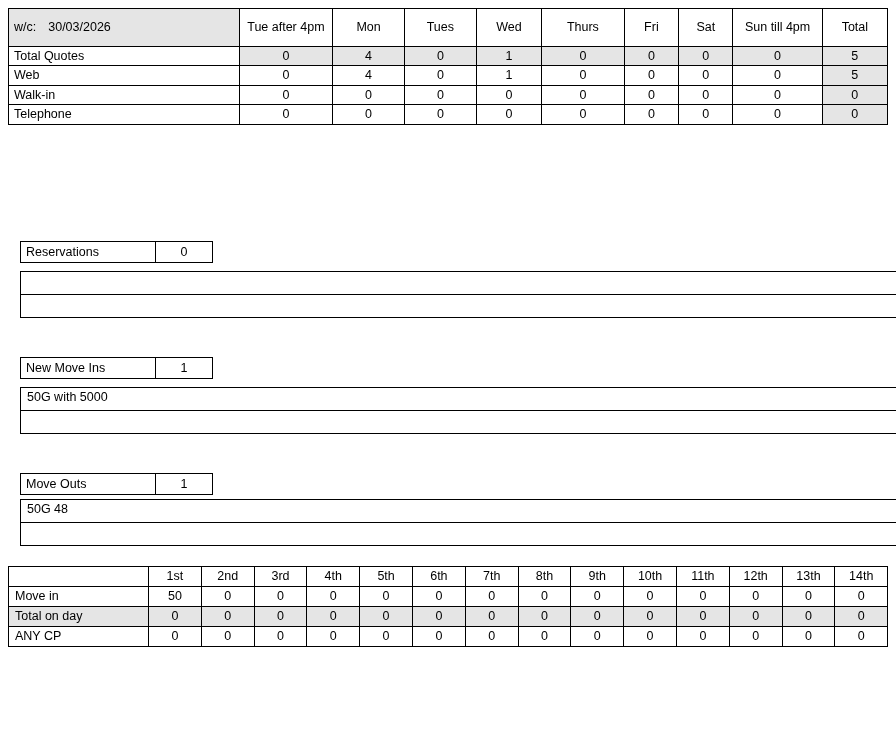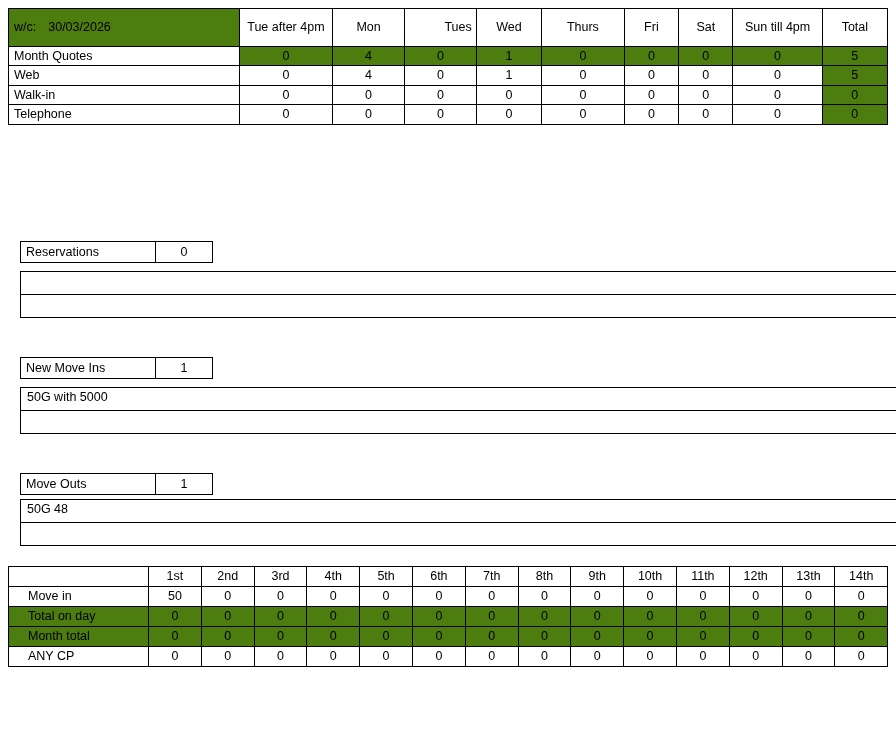--- a/index.html
+++ b/index.html
@@ -27,21 +27,21 @@
   td, th {
     border: 1px solid #000000;
     font-size: 12.5px;
     font-weight: normal;
     padding: 2px 4px;
     line-height: 1.15;
     background: #ffffff;
     white-space: nowrap;
     overflow: hidden;
   }
-  .green { background: #4d7c0f; }
+  .green { background: #e5e5e5; }
   .c { text-align: center; }
 
   
   .quotes-wrap { position: absolute; left: 8px; top: 8px; }
   table.quotes { width: 880px; }
   table.quotes td { height: 17px; }
   table.quotes tr.head td { height: 38px; vertical-align: middle; }
   table.quotes td.label { text-align: left; padding-left: 5px; }
   table.quotes td.wc {
     text-align: left;
@@ -58,21 +58,21 @@
   td.blk-title { width: 135px; text-align: left; padding-left: 5px; }
   td.blk-count { width: 57px; text-align: center; }
 
   table.blk-body { width: 880px; }
   table.blk-body td { text-align: left; padding-left: 6px; vertical-align: top; }
 
   
   .days-wrap { position: absolute; left: 8px; top: 566px; }
   table.days { width: 880px; }
   table.days td { height: 20px; text-align: center; }
-  table.days td.rowlabel { text-align: left; padding-left: 19px; }
+  table.days td.rowlabel { text-align: left; padding-left: 6px; }
   table.days td.corner { border: 1px solid #000000; }
 </style>
 </head>
 <body>
 
 <div class="page">
 
   <div class="quotes-wrap">
     <table class="quotes">
       <colgroup>
@@ -85,30 +85,30 @@
         <col style="width:50px">
         <col style="width:50px">
         <col style="width:82px">
         <col style="width:60px">
       </colgroup>
       <tbody id="quotes-body">
           <tr class="head">
             <td class="wc green"><span class="wc-inner">w/c:</span><span class="wc-gap"></span><span class="wc-inner">30/03/2026</span></td>
             <td class="c" style="white-space: normal;">Tue after 4pm</td>
             <td class="c" style="white-space: normal;">Mon</td>
-            <td class="c" style="white-space: normal; text-align: right;">Tues</td>
+            <td class="c" style="white-space: normal;">Tues</td>
             <td class="c" style="white-space: normal; border-radius: 11px;">Wed</td>
             <td class="c" style="white-space: normal;">Thurs</td>
             <td class="c" style="white-space: normal;">Fri</td>
             <td class="c" style="white-space: normal;">Sat</td>
             <td class="c" style="white-space: normal;">Sun till 4pm</td>
             <td class="c" style="white-space: normal;">Total</td>
           </tr>
           <tr>
-            <td class="label">Month Quotes</td>
+            <td class="label">Total Quotes</td>
             <td class="c green">0</td>
             <td class="c green">4</td>
             <td class="c green">0</td>
             <td class="c green">1</td>
             <td class="c green">0</td>
             <td class="c green">0</td>
             <td class="c green">0</td>
             <td class="c green">0</td>
             <td class="c green">5</td>
           </tr>
@@ -267,37 +267,20 @@
             <td class="green">0</td>
             <td class="green">0</td>
             <td class="green">0</td>
             <td class="green">0</td>
             <td class="green">0</td>
             <td class="green">0</td>
             <td class="green">0</td>
             <td class="green">0</td>
           </tr>
           <tr>
-            <td class="rowlabel green">Month total</td>
-            <td class="green">0</td>
-            <td class="green">0</td>
-            <td class="green">0</td>
-            <td class="green">0</td>
-            <td class="green">0</td>
-            <td class="green">0</td>
-            <td class="green">0</td>
-            <td class="green">0</td>
-            <td class="green">0</td>
-            <td class="green">0</td>
-            <td class="green">0</td>
-            <td class="green">0</td>
-            <td class="green">0</td>
-            <td class="green">0</td>
-          </tr>
-          <tr>
             <td class="rowlabel">ANY CP</td>
             <td>0</td>
             <td>0</td>
             <td>0</td>
             <td>0</td>
             <td>0</td>
             <td>0</td>
             <td>0</td>
             <td>0</td>
             <td>0</td>

